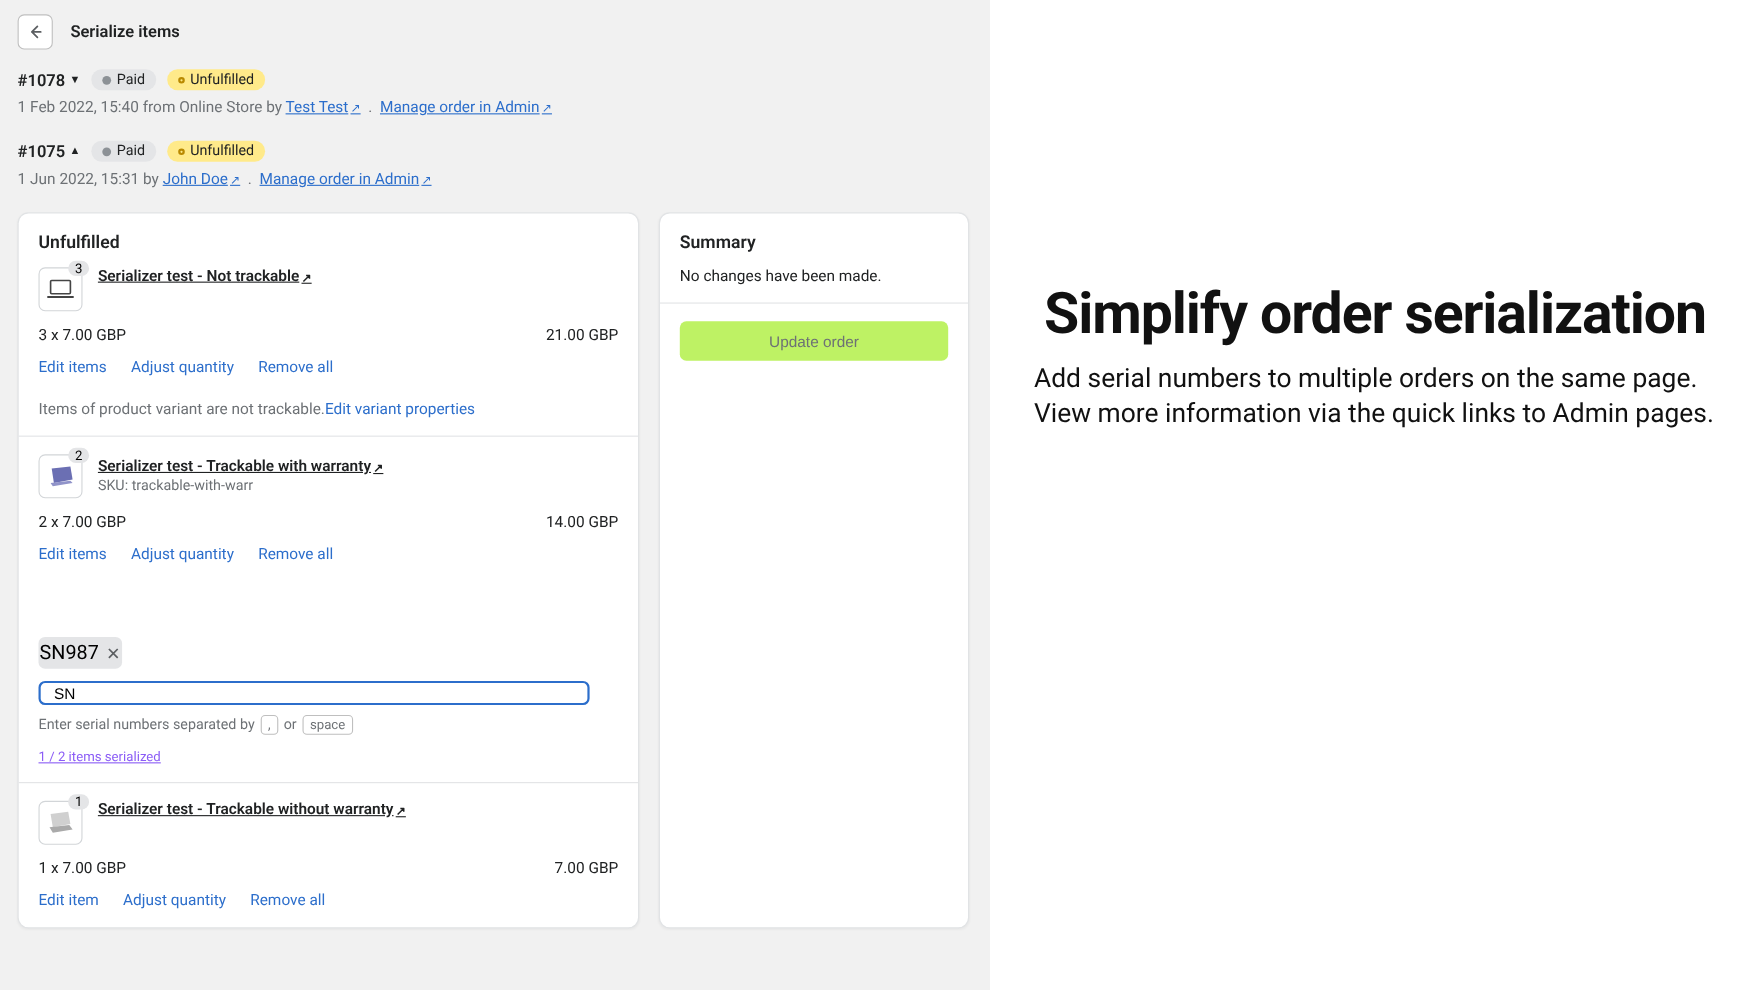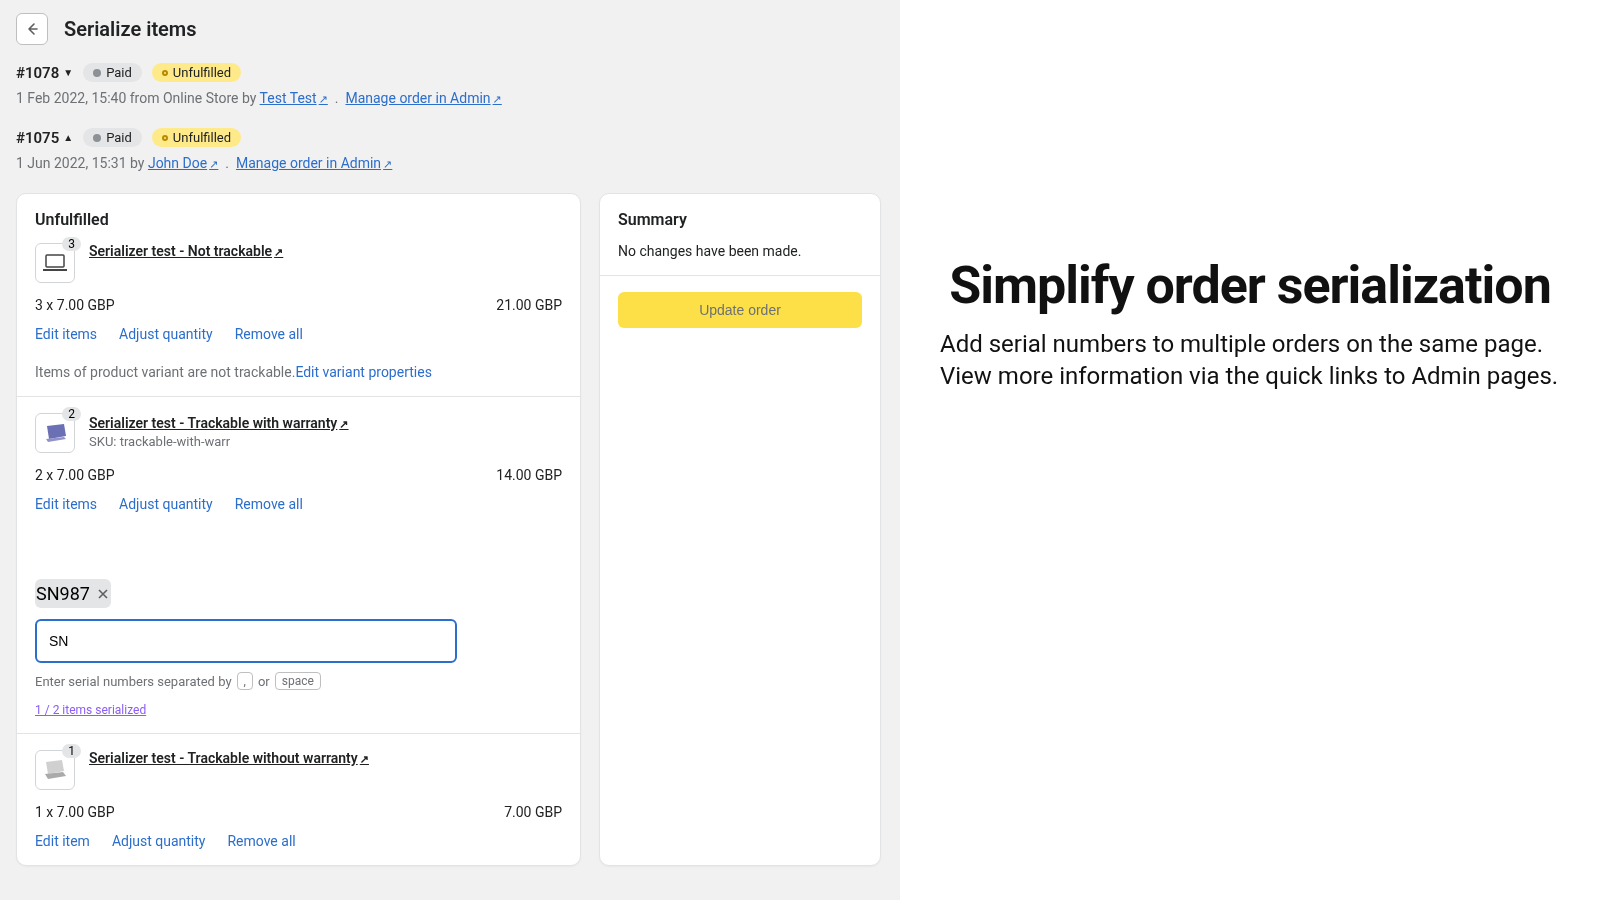--- a/index.html
+++ b/index.html
@@ -1,21 +1,21 @@
 <!DOCTYPE html>
 <html><head>
 <meta charset="utf-8">
 <style>
 * { box-sizing: border-box; margin: 0; padding: 0; }
 body { font-family: -apple-system, BlinkMacSystemFont, "Segoe UI", Roboto, Helvetica, Arial, sans-serif; background: #fff; width: 1600px; height: 900px; overflow: hidden; display: flex; }
 .left-panel { width: 900px; height: 900px; background: #f1f1f1; padding: 13px 16px; overflow: hidden; }
 .right-panel { width: 700px; padding: 80px 40px 0 40px; }
 .header-row { display: flex; align-items: center; gap: 16px; margin-bottom: 18px; }
 .back-btn { width: 32px; height: 32px; border: 1px solid #bfbfbf; border-radius: 6px; background: #fff; display: flex; align-items: center; justify-content: center; cursor: pointer; }
-.page-title { font-size: 20px; font-weight: 600; color: #202223; }
+.page-title { font-size: 15px; font-weight: 600; color: #202223; }
 .order-header { display: flex; align-items: center; gap: 10px; margin-bottom: 8px; }
 .order-num { font-size: 15px; font-weight: 600; color: #202223; display: flex; align-items: center; gap: 4px; }
 .caret { font-size: 10px; }
 .badge { font-size: 13px; padding: 2px 10px; border-radius: 12px; display: inline-flex; align-items: center; gap: 5px; }
 .badge-paid { background: #e4e5e7; color: #202223; }
 .badge-unf { background: #ffea8a; color: #202223; }
 .dot { width: 8px; height: 8px; border-radius: 50%; display: inline-block; }
 .dot-gray { background: #8c9196; }
 .dot-yellow { border: 2px solid #b98900; width: 6px; height: 6px; }
 .order-meta { font-size: 14px; color: #6d7175; margin-bottom: 22px; }
@@ -34,26 +34,26 @@
 .thumb { width: 40px; height: 40px; border: 1px solid #d2d5d8; border-radius: 6px; background: #fff; position: relative; display: flex; align-items: center; justify-content: center; }
 .thumb-badge { position: absolute; top: -7px; right: -7px; background: #e4e5e7; border-radius: 10px; font-size: 12px; padding: 0 6px; min-width: 18px; text-align: center; }
 .item-title { font-size: 14px; font-weight: 600; text-decoration: underline; color: #202223; display: inline-flex; align-items: flex-end; }
 .sku { font-size: 13px; color: #6d7175; margin-top: 2px; }
 .price-row { display: flex; justify-content: space-between; font-size: 14px; color: #202223; margin-top: 14px; }
 .actions-row { display: flex; gap: 22px; margin-top: 13px; }
 .link-btn { color: #2c6ecb; font-size: 14px; cursor: pointer; }
 .note { font-size: 14px; color: #6d7175; margin-top: 22px; display: flex; align-items: center; }
 .tag { display: inline-flex; align-items: center; background: #e4e5e7; border-radius: 6px; padding: 4px 1px; font-size: 18px; gap: 6px; width: fit-content; margin-top: 47px; }
 .tag-x { width: 14px; height: 14px; cursor: pointer; display: flex; align-items: center; justify-content: center; }
-.sn-input { width: 422px; border: 2px solid #2c6ecb; border-radius: 6px; padding: 12px 12px; font-size: 14px; margin-top: 11px; outline: none; }
+.sn-input { width: 501px; border: 2px solid #2c6ecb; border-radius: 6px; padding: 1px 12px; font-size: 14px; margin-top: 11px; outline: none; }
 .hint { font-size: 13px; color: #6d7175; margin-top: 9px; display: flex; align-items: center; gap: 5px; }
 .kbd { border: 1px solid #bfbfbf; border-radius: 4px; padding: 1px 6px; font-size: 12px; background: #fff; }
 .serialized-count { color: #8b5cf6; font-size: 12px; margin-top: 13px; text-decoration: underline; }
 .summary-msg { font-size: 14px; color: #202223; padding-bottom: 16px; }
-.update-btn { width: 100%; background: #fde047; border: none; padding: 10px; border-radius: 6px; font-size: 14px; color: #6d7175; cursor: not-allowed; }
+.update-btn { width: 100%; background: #bef264; border: none; padding: 10px; border-radius: 6px; font-size: 14px; color: #6d7175; cursor: not-allowed; }
 .divider { border-top: 1px solid #e1e3e5; margin: 0 -18px 16px; }
 .marketing-title { font-size: 52px; font-weight: 700; line-height: 1.0; letter-spacing: -1px; color: #111; text-align: center; margin: 180px 0 16px; }
 .marketing-sub { font-size: 24px; line-height: 1.35; color: #111; }
 svg { display: block; }
 </style>
 </head>
 <body>
 
 <div class="left-panel">
   <div class="header-row">

